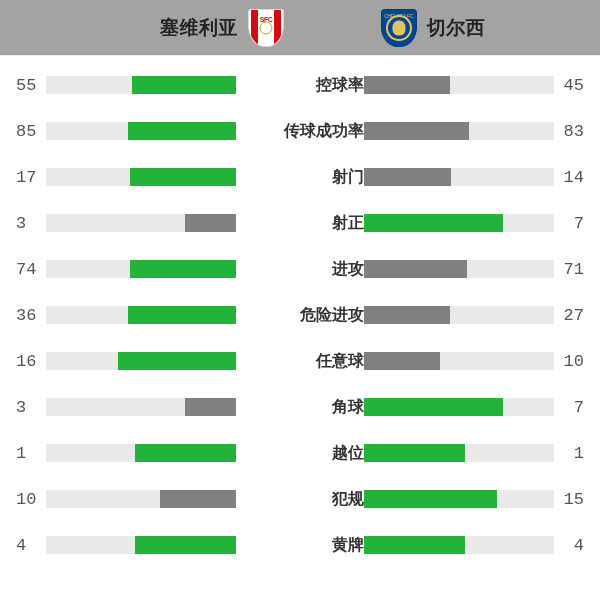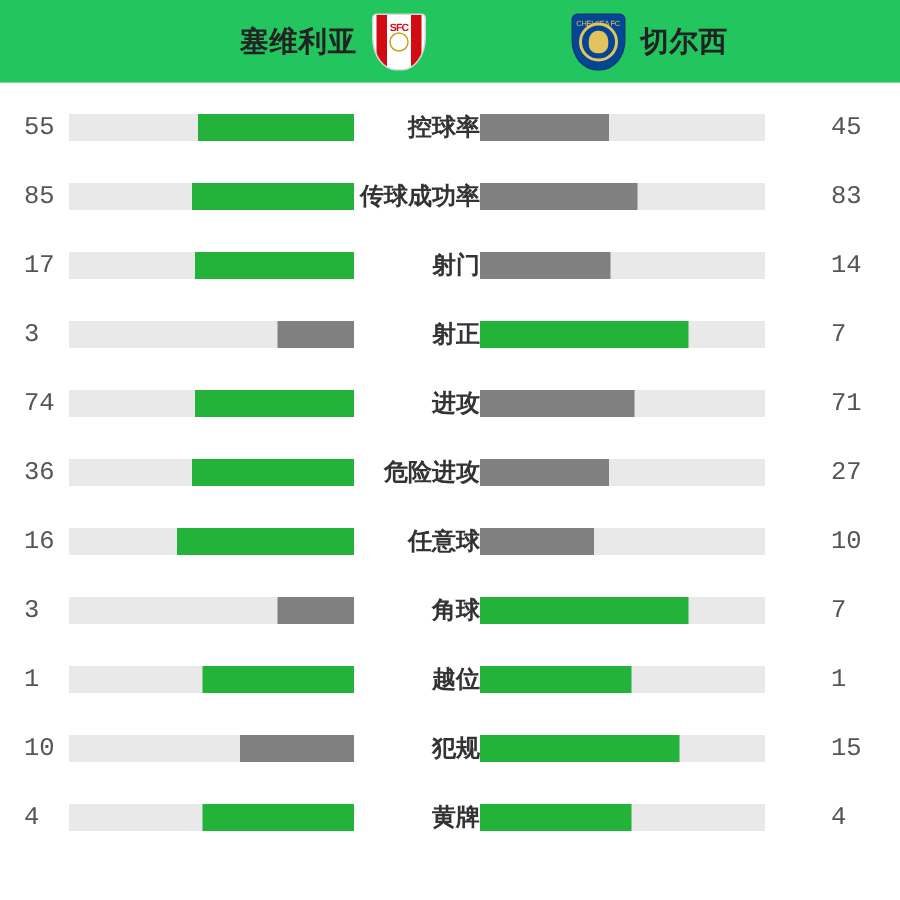--- a/index.html
+++ b/index.html
@@ -14,21 +14,21 @@
   }
   .wrap { width: 600px; height: 600px; position: relative; }
 
   
   .header {
     height: 56px;
     display: flex;
     align-items: center;
     justify-content: center;
     gap: 0;
-    background: #22c55e;
+    background: #a3a3a3;
     border-bottom: 1px solid #eeeeee;
   }
   .team {
     display: flex;
     align-items: center;
     gap: 10px;
     width: 250px;
   }
   .team.left { justify-content: flex-end; padding-right: 16px; }
   .team.right { justify-content: center; padding-left: 16px; }
@@ -121,21 +121,21 @@
     display: flex;
     align-items: center;
   }
   .val {
     width: 46px;
     font-size: 17px;
     color: #555;
     flex: 0 0 auto;
   }
   .val.left { text-align: left; padding-left: 16px; }
-  .val.right { text-align: left; padding-right: 16px; margin-left: 44px; }
+  .val.right { text-align: right; padding-right: 16px; }
 
   .bar {
     flex: 0 0 auto;
     width: 190px;
     height: 18px;
     background: #e9e9e9;
     position: relative;
     overflow: hidden;
   }
   .bar .fill {

